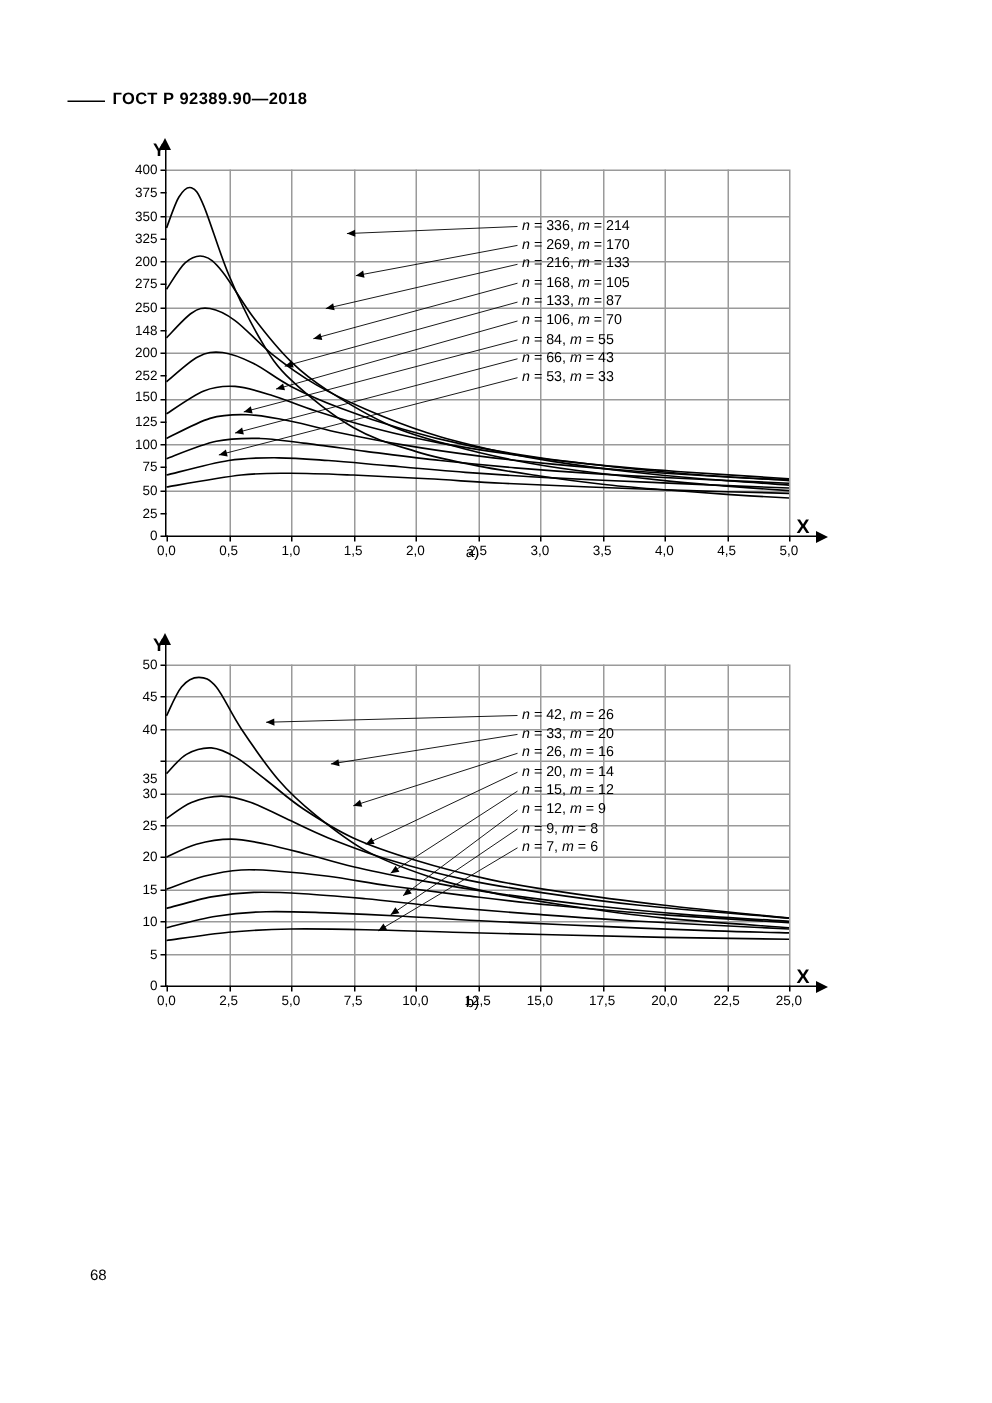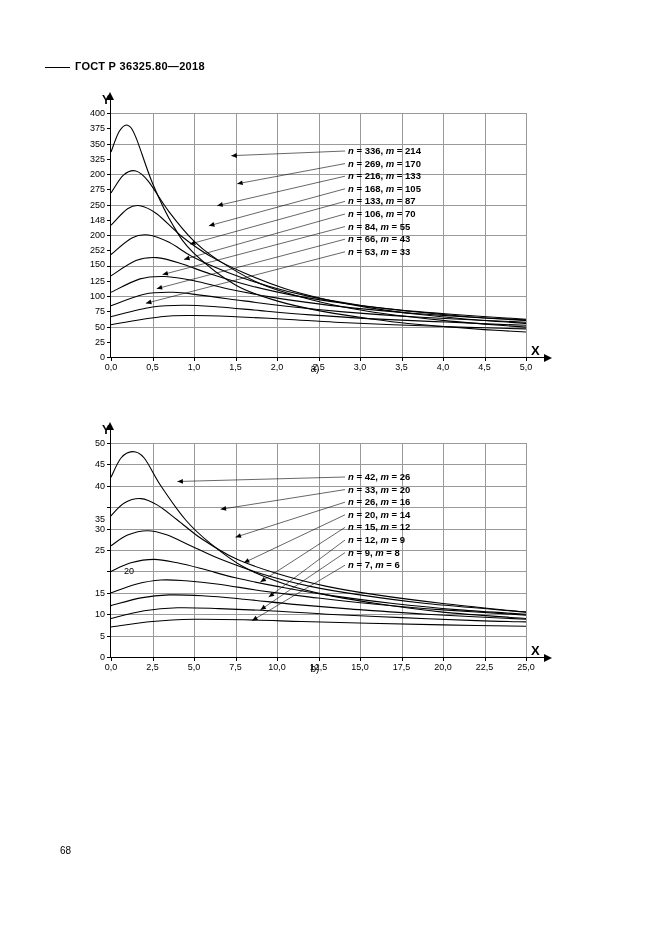--- a/index.html
+++ b/index.html
@@ -111,21 +111,20 @@
     position:absolute;
     height:1.2px;
     background:#000;
   }
 
   .legend {
     position:absolute;
     font-size:9.5px;
     line-height:12.6px;
     white-space:nowrap;
-    font-weight:bold;
   }
   .legend div { font-style:normal; }
   .legend i { font-style:italic; }
 
   .subcap {
     position:absolute;
     font-size:10px;
     text-align:center;
     width:100%;
   }
@@ -153,21 +152,21 @@
   }
   svg { overflow:visible; display:block; }
 </style>
 </head>
 <body>
 
 <div class="page">
 
   <div class="std-header">
     <span class="rule"></span>
-    <span>ГОСТ Р 36325.80—2018</span>
+    <span>ГОСТ Р 92389.90—2018</span>
   </div>
 
   <div class="chart-block" id="chart-a">
     <div class="axis-label-y" style="left:22px; top:-2px;">Y</div>
     <div class="axis-label-x" style="left:451px; top:248px;">X</div>
     <div class="plot" id="plot-a">
       <div class="plot-inner" id="plot-a-inner">
           <div class="tickmark-x" style="left: 0px;"></div>
           <div class="tickx" style="left: 0px;">0,0</div>
           <div class="gridv" style="left: 41.5px;"></div>
@@ -336,21 +335,21 @@
           <div class="tickmark-y" style="top: 192.6px;"></div>
           <div class="ticky" style="top: 192.6px;">5</div>
           <div class="gridh" style="top: 171.2px;"></div>
           <div class="tickmark-y" style="top: 171.2px;"></div>
           <div class="ticky" style="top: 171.2px;">10</div>
           <div class="gridh" style="top: 149.8px;"></div>
           <div class="tickmark-y" style="top: 149.8px;"></div>
           <div class="ticky" style="top: 149.8px;">15</div>
           <div class="gridh" style="top: 128.4px;"></div>
           <div class="tickmark-y" style="top: 128.4px;"></div>
-          <div class="ticky" style="top: 128.4px; margin-left: 29px;">20</div>
+          <div class="ticky" style="top: 128.4px;">20</div>
           <div class="gridh" style="top: 107px;"></div>
           <div class="tickmark-y" style="top: 107px;"></div>
           <div class="ticky" style="top: 107px;">25</div>
           <div class="gridh" style="top: 85.6px;"></div>
           <div class="tickmark-y" style="top: 85.6px;"></div>
           <div class="ticky" style="top: 85.6px;">30</div>
           <div class="gridh" style="top: 64.2px;"></div>
           <div class="tickmark-y" style="top: 64.2px;"></div>
           <div class="ticky" style="top: 76px;">35</div>
           <div class="gridh" style="top: 42.8px;"></div>

